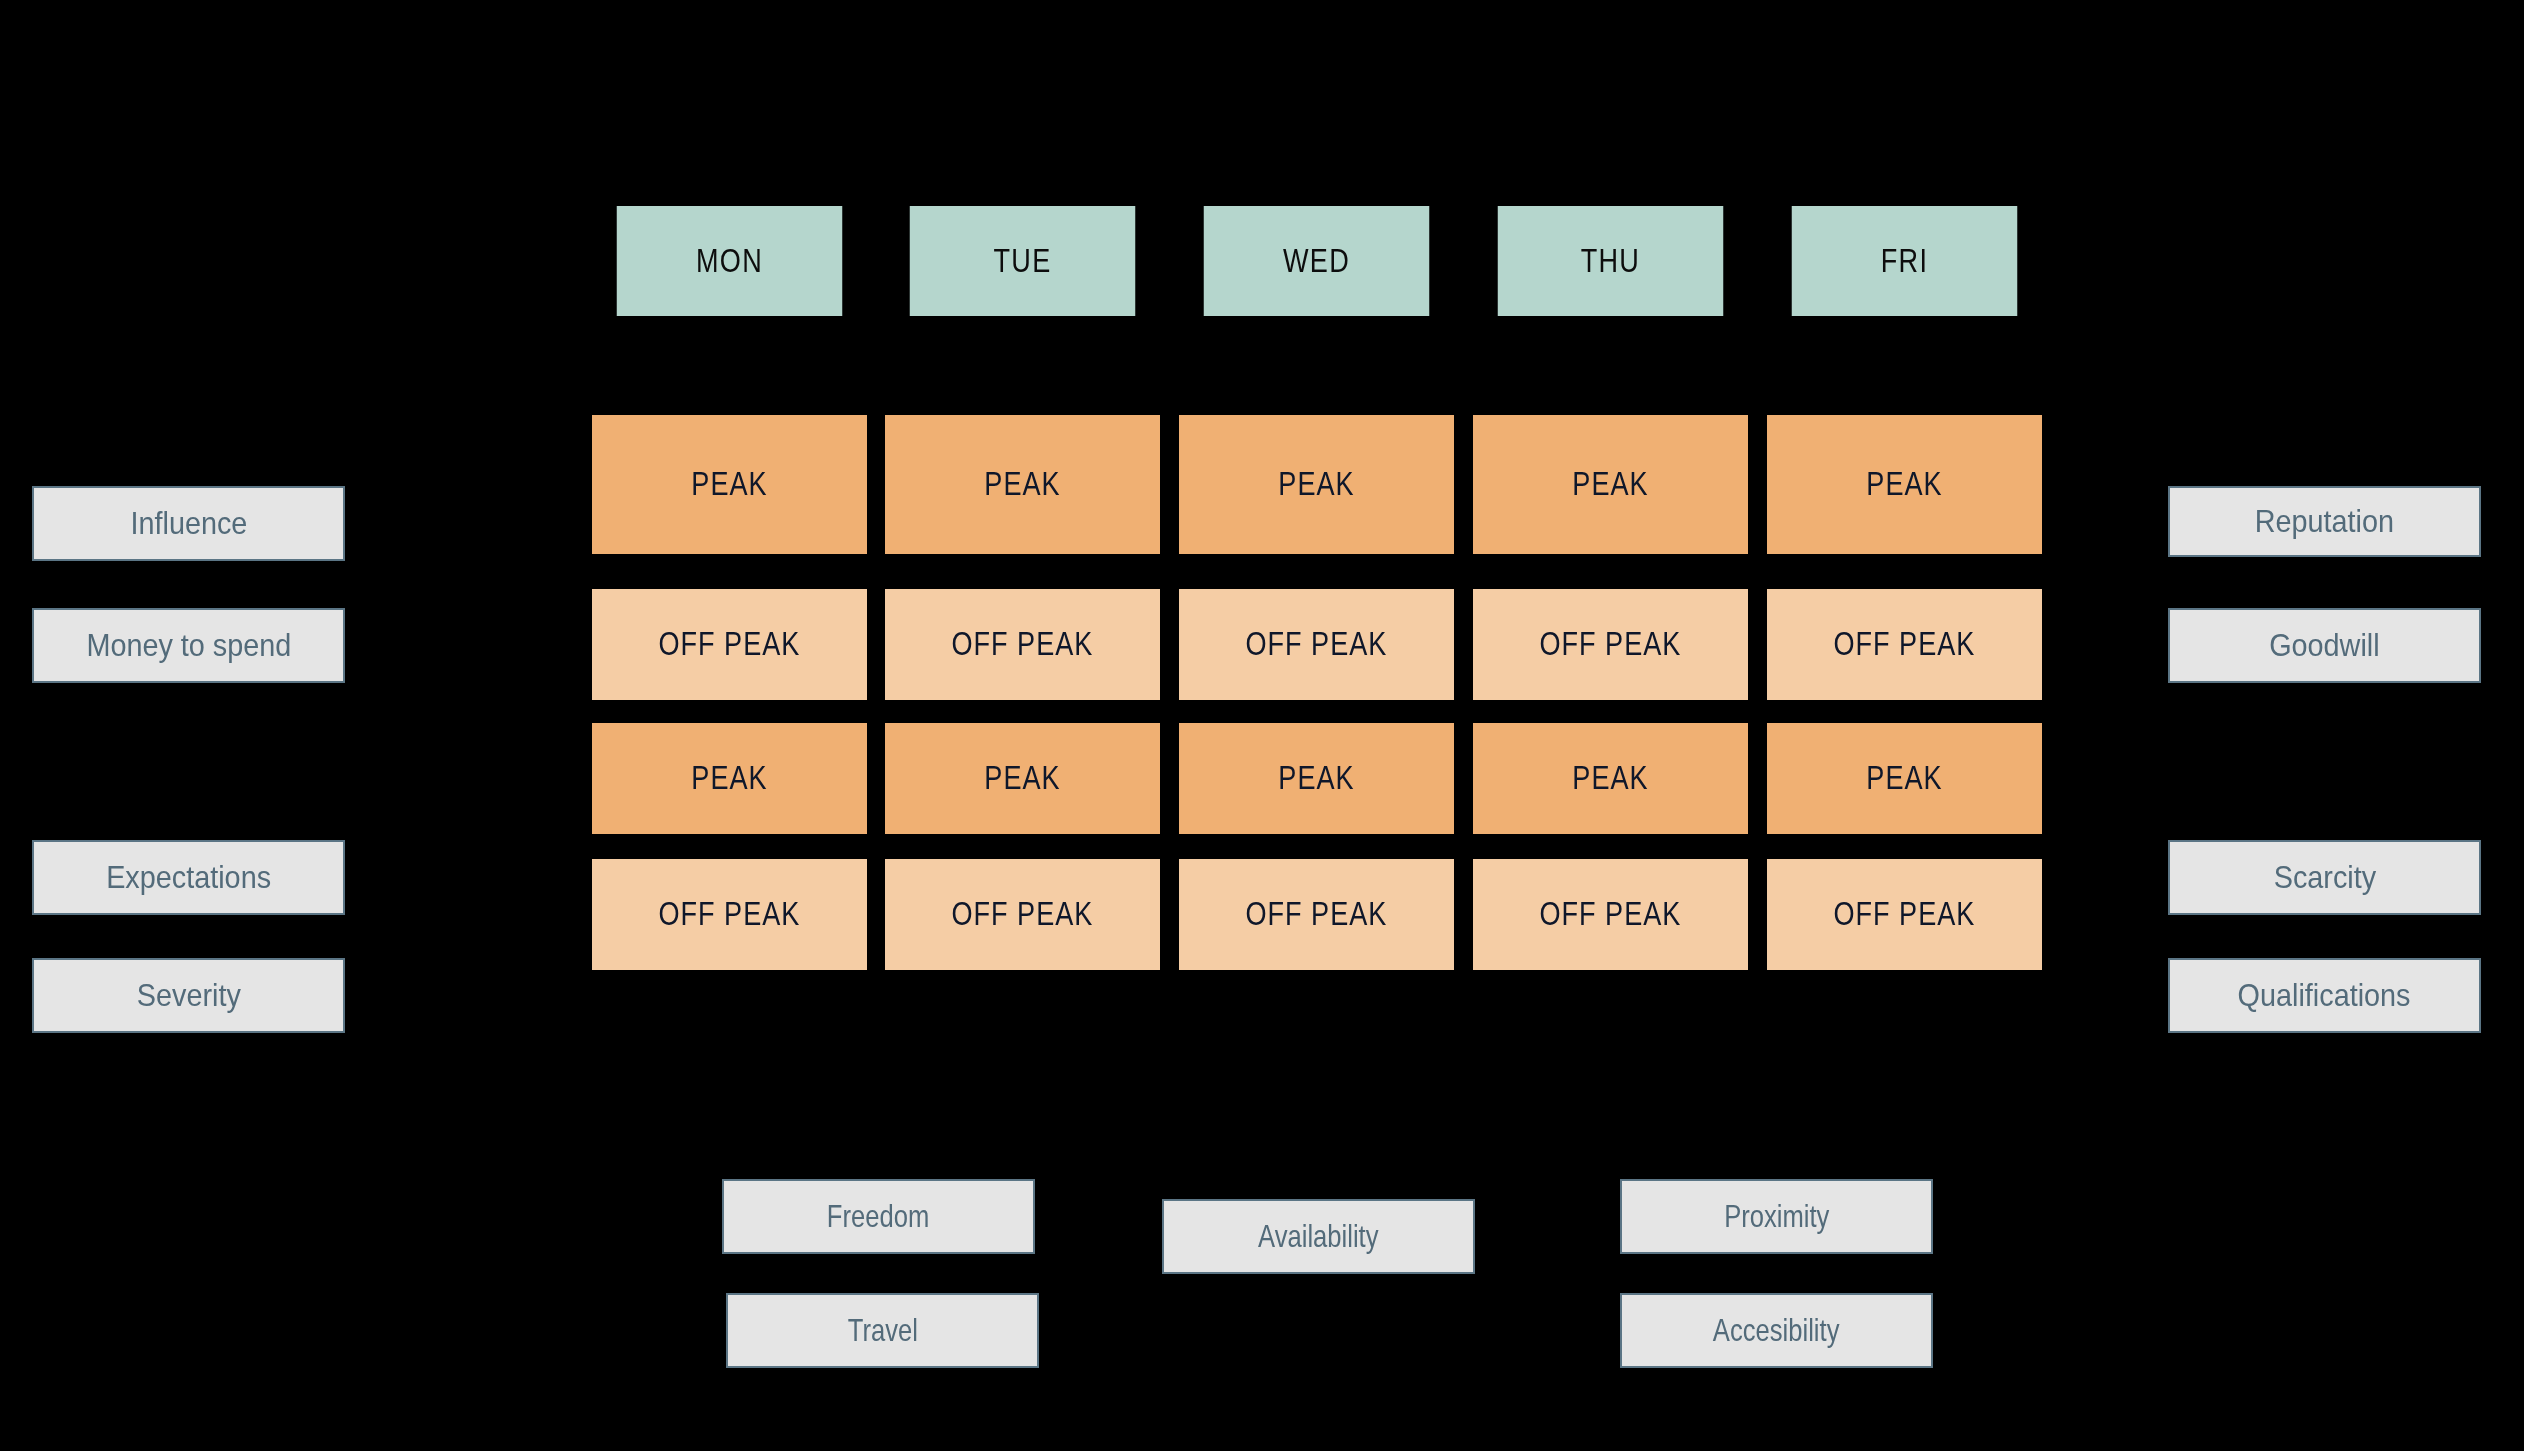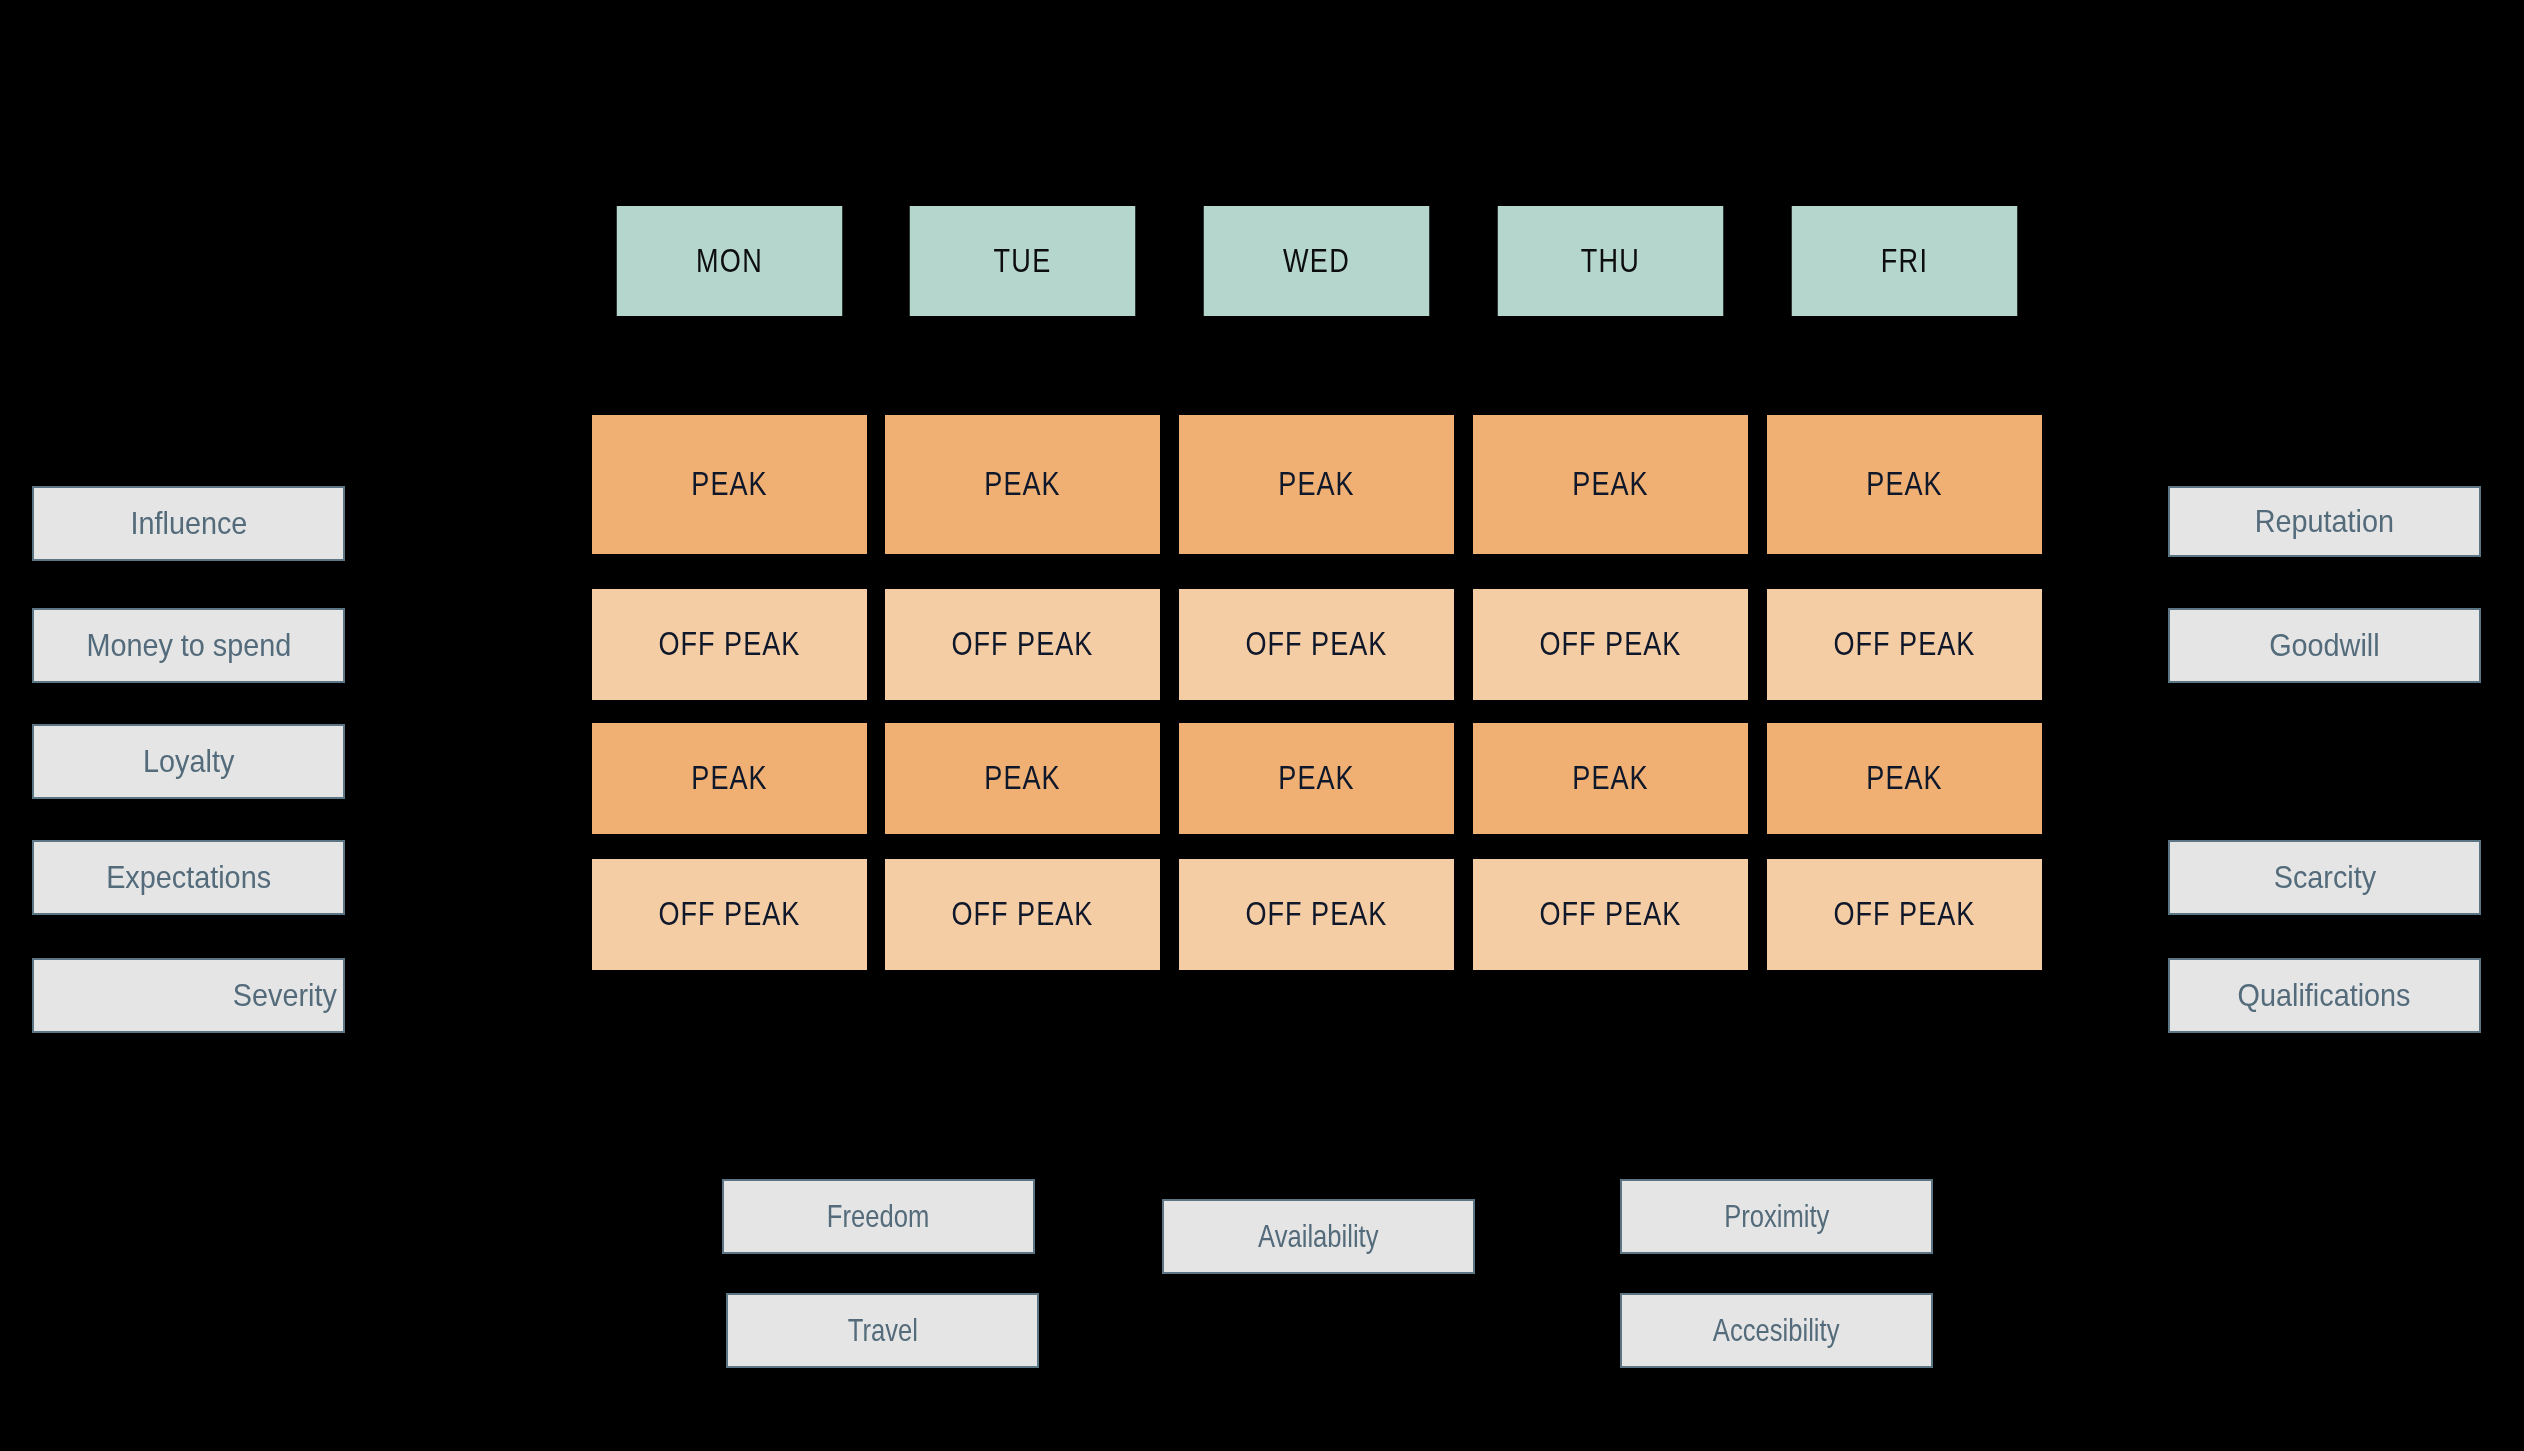--- a/index.html
+++ b/index.html
@@ -155,27 +155,24 @@
   <div class="node slot offpeak" style="left:1767px; top:859px; width:275px; height:111px;">
     <span>OFF PEAK</span>
   </div>
 
   <div class="node card" style="left:32px; top:486px; width:313px; height:75px;">
     <span>Influence</span>
   </div>
   <div class="node card" style="left:32px; top:608px; width:313px; height:75px;">
     <span>Money to spend</span>
   </div>
-  <div class="node card" style="left:32px; top:724px; width:313px; height:75px;">
-    <span>Loyalty</span>
-  </div>
   <div class="node card" style="left:32px; top:840px; width:313px; height:75px;">
     <span>Expectations</span>
   </div>
-  <div class="node card" style="left:32px; top:958px; width:313px; height:75px;justify-content:flex-end;">
+  <div class="node card" style="left:32px; top:958px; width:313px; height:75px;">
     <span>Severity</span>
   </div>
 
   <div class="node card" style="left:2168px; top:486px; width:313px; height:71px;">
     <span>Reputation</span>
   </div>
   <div class="node card" style="left:2168px; top:608px; width:313px; height:75px;">
     <span>Goodwill</span>
   </div>
   <div class="node card" style="left:2168px; top:840px; width:313px; height:75px;">

